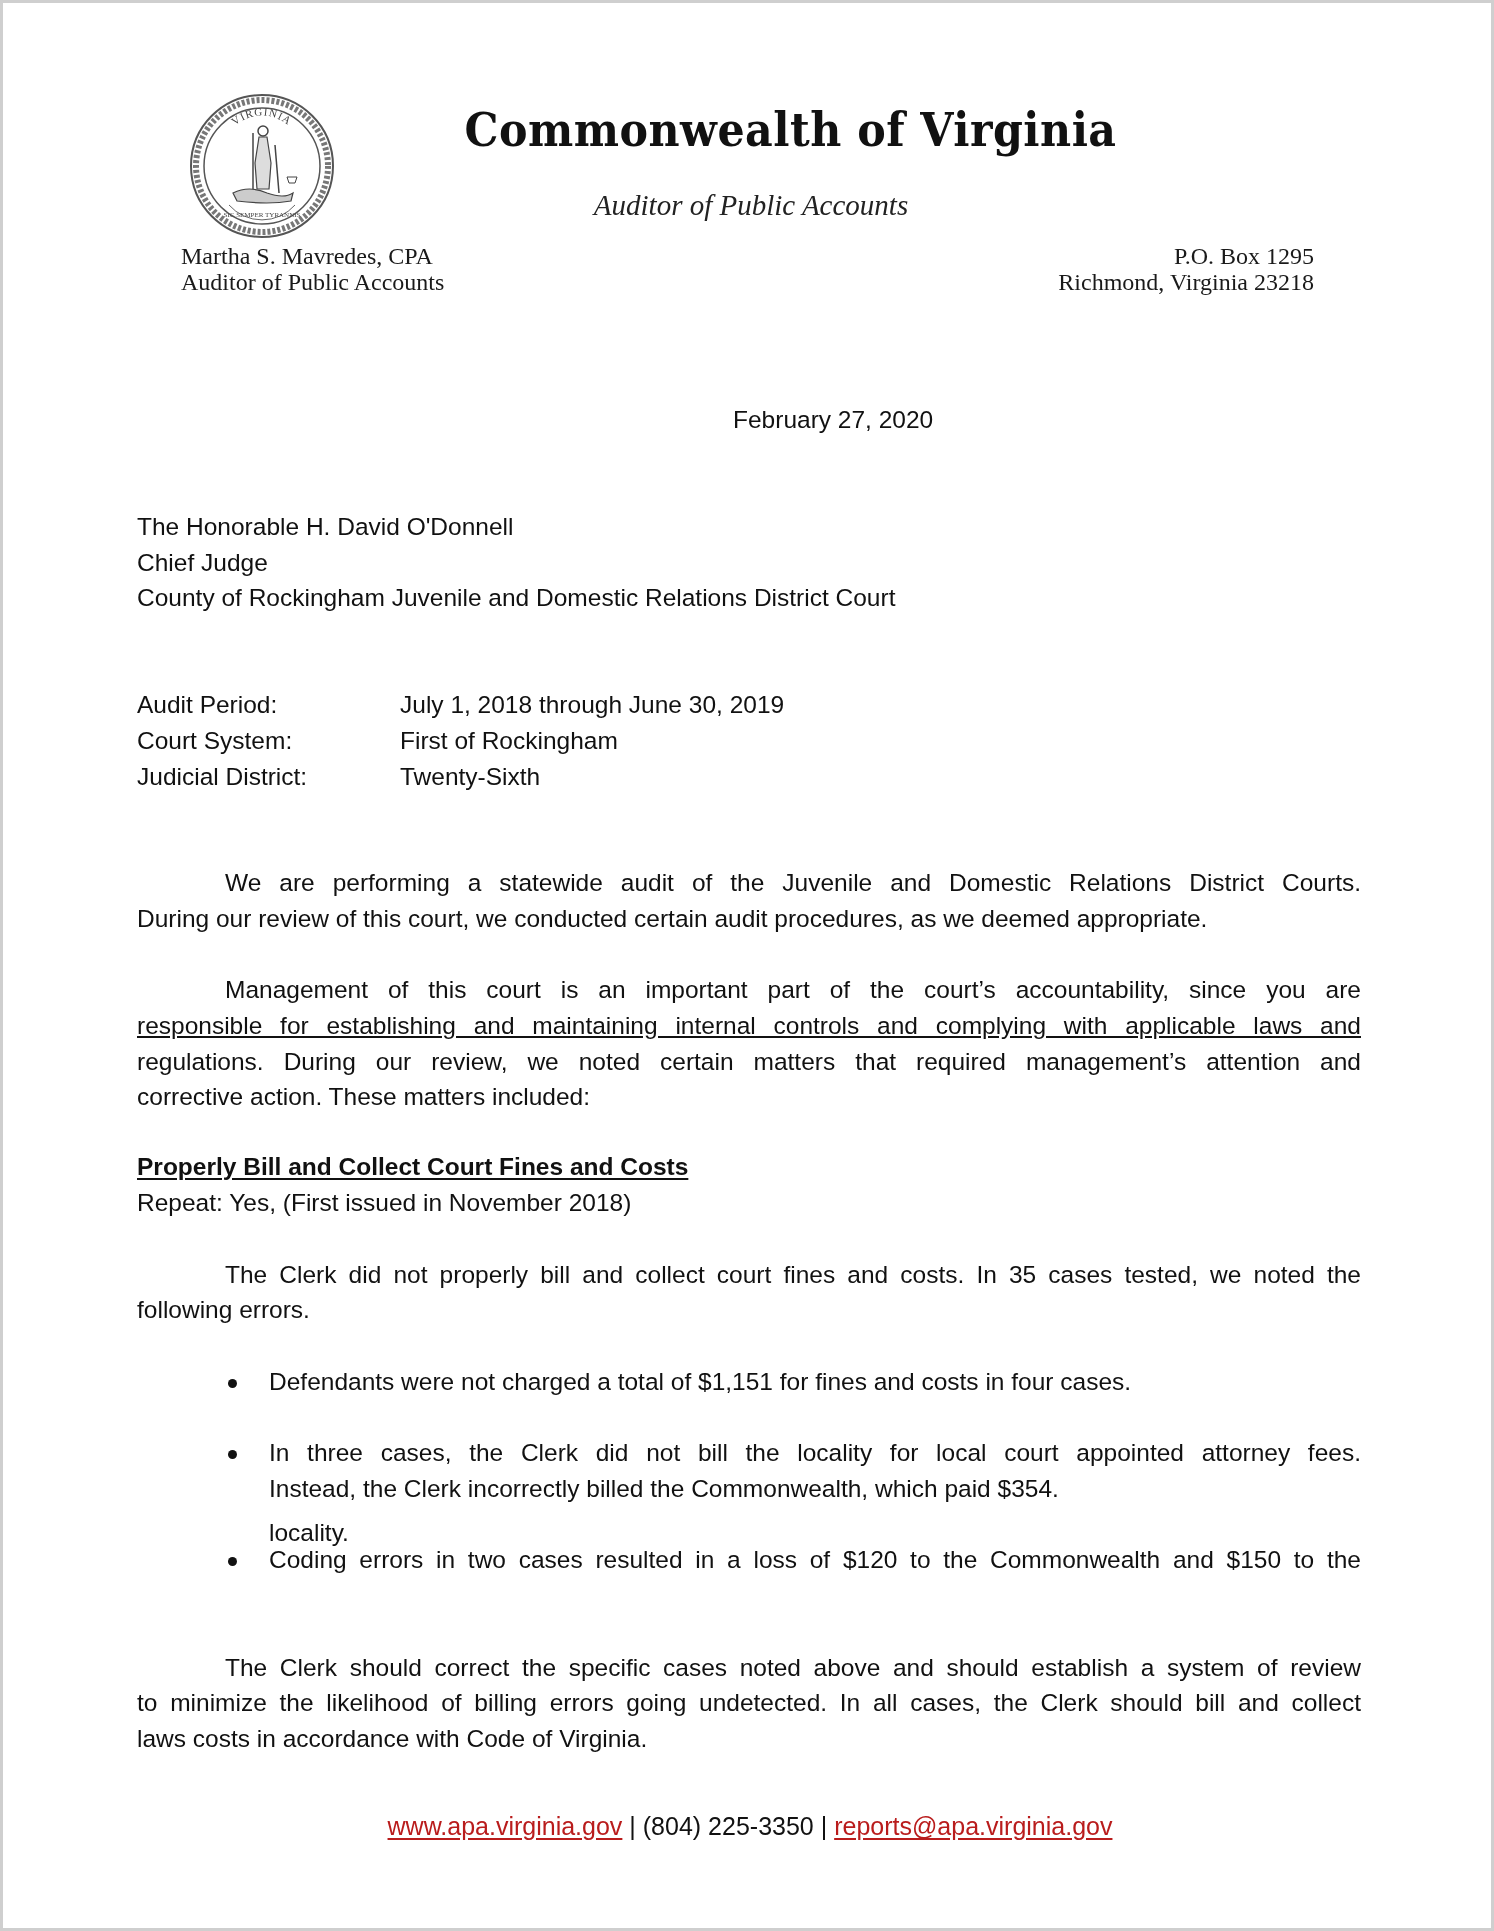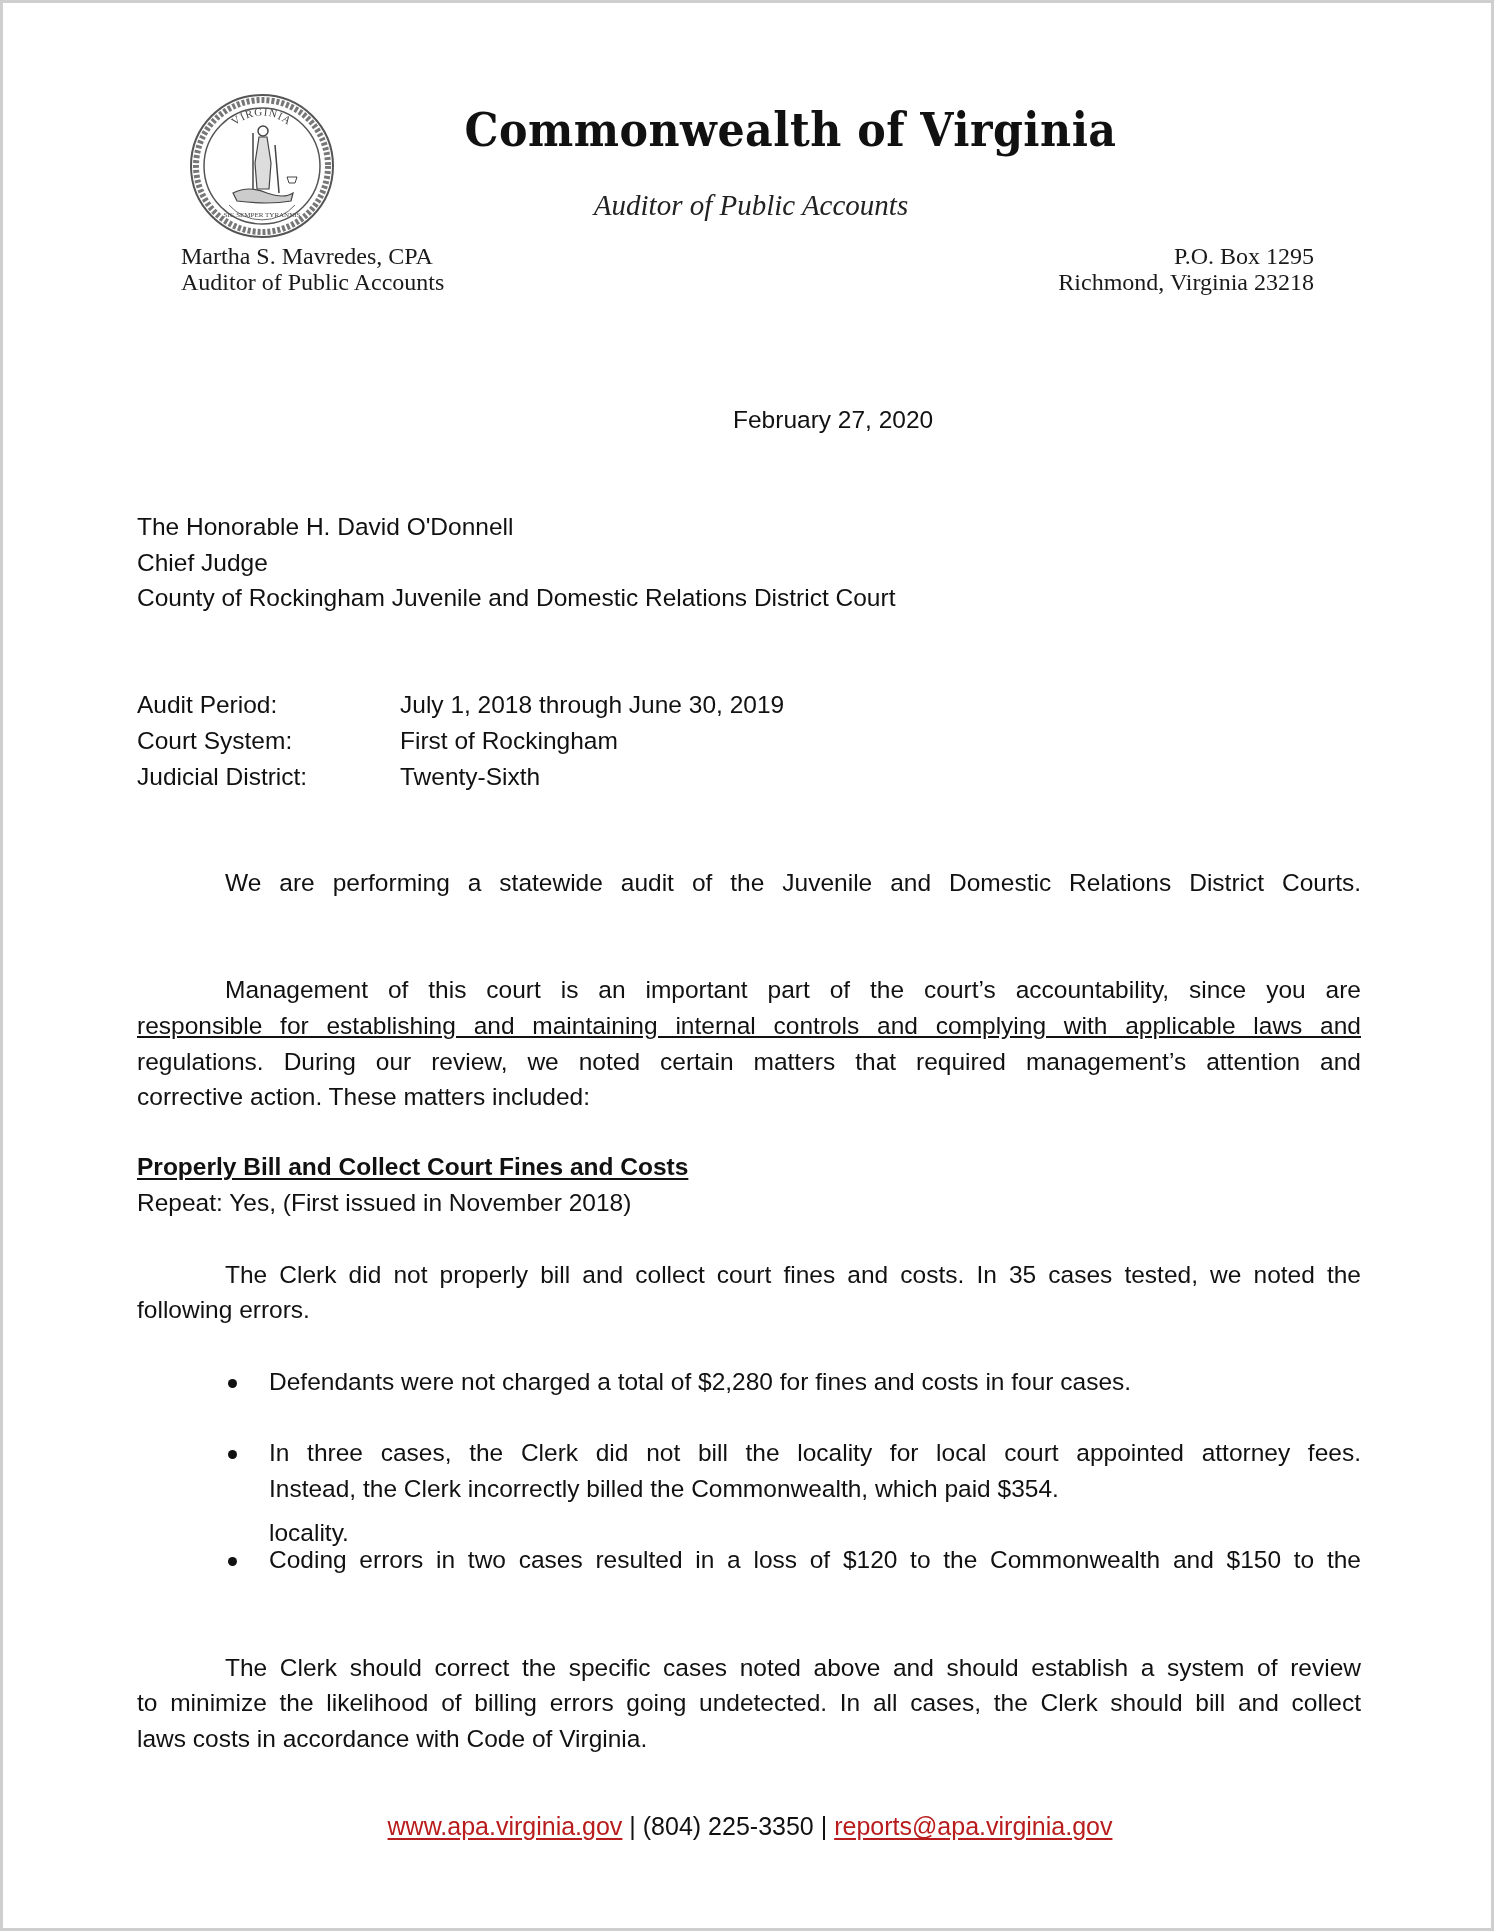--- a/index.html
+++ b/index.html
@@ -70,34 +70,35 @@
   <div class="abs body" style="left:134px; top:581px;">County of Rockingham Juvenile and Domestic Relations District Court</div>
 
   <div class="abs body" style="left:134px; top:688px;">Audit Period:</div>
   <div class="abs body" style="left:397px; top:688px;">July 1, 2018 through June 30, 2019</div>
   <div class="abs body" style="left:134px; top:724px;">Court System:</div>
   <div class="abs body" style="left:397px; top:724px;">First of Rockingham</div>
   <div class="abs body" style="left:134px; top:760px;">Judicial District:</div>
   <div class="abs body" style="left:397px; top:760px;">Twenty-Sixth</div>
 
   <div class="abs body just" style="left:222px; top:866px; width:1136px;">We are performing a statewide audit of the Juvenile and Domestic Relations District Courts.</div>
+  <div class="abs body last" style="left:134px; top:902px;">During our review of this court, we conducted certain audit procedures, as we deemed appropriate.</div>
 
   <div class="abs body just" style="left:222px; top:973px; width:1136px;">Management of this court is an important part of the court’s accountability, since you are</div>
   <div class="abs body just" style="left:134px; top:1009px; width:1224px;text-decoration:underline;">responsible for establishing and maintaining internal controls and complying with applicable laws and</div>
   <div class="abs body just" style="left:134px; top:1045px; width:1224px;">regulations.  During our review, we noted certain matters that required management’s attention and</div>
   <div class="abs body last" style="left:134px; top:1080px;">corrective action.  These matters included:</div>
 
   <div class="abs body heading" style="left:134px; top:1150px;">Properly Bill and Collect Court Fines and Costs</div>
   <div class="abs body" style="left:134px; top:1186px;">Repeat: Yes, (First issued in November 2018)</div>
 
   <div class="abs body just" style="left:222px; top:1258px; width:1136px;">The Clerk did not properly bill and collect court fines and costs.  In 35 cases tested, we noted the</div>
   <div class="abs body last" style="left:134px; top:1293px;">following errors.</div>
 
   <span class="bullet-dot" style="left:225px; top:1376px;"></span>
-  <div class="abs body" style="left:266px; top:1365px;">Defendants were not charged a total of $2,280 for fines and costs in four cases.</div>
+  <div class="abs body" style="left:266px; top:1365px;">Defendants were not charged a total of $1,151 for fines and costs in four cases.</div>
 
   <span class="bullet-dot" style="left:225px; top:1447px;"></span>
   <div class="abs body just" style="left:266px; top:1436px; width:1092px;">In three cases, the Clerk did not bill the locality for local court appointed attorney fees.</div>
   <div class="abs body last" style="left:266px; top:1472px;">Instead, the Clerk incorrectly billed the Commonwealth, which paid $354.</div>
 
   <span class="bullet-dot" style="left:225px; top:1554px;"></span>
   <div class="abs body just" style="left:266px; top:1543px; width:1092px;">Coding errors in two cases resulted in a loss of $120 to the Commonwealth and $150 to the</div>
   <div class="abs body last" style="left:266px; top:1516px;">locality.</div>
 
   <div class="abs body just" style="left:222px; top:1651px; width:1136px;">The Clerk should correct the specific cases noted above and should establish a system of review</div>

